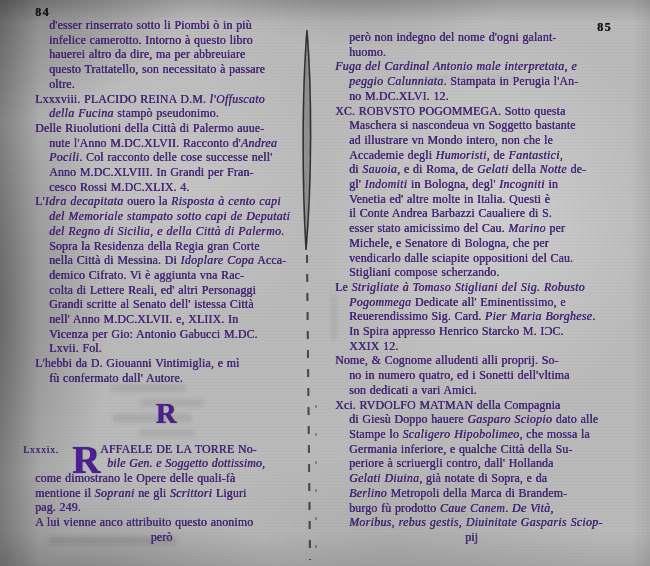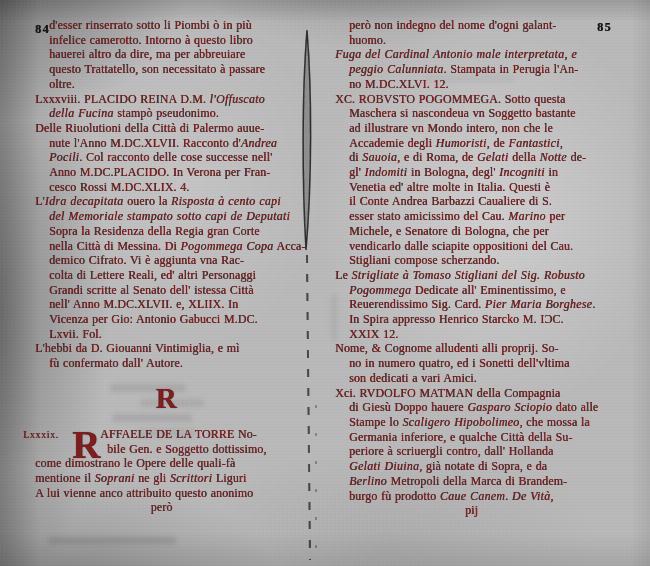--- a/index.html
+++ b/index.html
@@ -24,47 +24,47 @@
       radial-gradient(ellipse 230px 280px at 28% 32%, rgba(255,255,255,.16), transparent 62%),
       radial-gradient(ellipse 300px 140px at 60% 96%, rgba(0,0,0,.07), transparent 70%);
   }
   #stage .grain-overlay{
     position:absolute;inset:0;pointer-events:none;opacity:.6;
     background-image:
       repeating-linear-gradient(0deg, rgba(0,0,0,.025) 0 1px, transparent 1px 3px),
       repeating-linear-gradient(90deg, rgba(255,255,255,.03) 0 1px, transparent 1px 4px);
   }
   
-  .page{position:absolute;top:18px;color:#7f1d1d;filter:blur(.2px);}
+  .page{position:absolute;top:18px;color:#4c1d95;filter:blur(.2px);}
   #leftPage{left:35px;width:263px;}
-  #rightPage{left:335px;width:283px;}
+  #rightPage{left:335px;width:283px;margin-top:12px;}
   .line{
     line-height:14.7px;font-size:11.9px;white-space:nowrap;
     letter-spacing:.15px;word-spacing:.5px;
     text-shadow:.4px 0 .55px rgba(15,15,15,.8);
   }
   .line i{letter-spacing:.3px;}
   .i-body{padding-left:14px;}
   .i-out{padding-left:0;}
   .i-cw{text-align:center;padding-right:10px;}
   .i-dc1{padding-left:65px;}
-  .i-dc2{padding-left:72px;}
+  .i-dc2{padding-left:72px;font-style:italic;}
   .heading-r{
     height:56px;display:flex;align-items:center;justify-content:center;
     font-size:29px;font-weight:bold;letter-spacing:1px;
     text-shadow:.5px 0 .7px rgba(15,15,15,.85);
   }
   .dc-block{position:relative;}
   .dc-label{position:absolute;left:-12px;top:2px;font-size:10px;letter-spacing:.6px;
     text-shadow:.4px 0 .55px rgba(15,15,15,.8);}
   .dc-cap{position:absolute;left:37px;top:1px;font-size:39px;line-height:33px;font-weight:bold;
     text-shadow:.5px 0 .8px rgba(15,15,15,.85);}
   .pagenum{position:absolute;font-size:12px;font-weight:bold;letter-spacing:1.5px;color:#151515;
     text-shadow:.4px 0 .6px rgba(15,15,15,.8);filter:blur(.2px);}
-  #pnL{left:35px;top:22px;}
+  #pnL{left:35px;top:5px;}
   #pnR{left:597px;top:20px;}
   
   .ghost{position:absolute;border-radius:4px;pointer-events:none;}
   .g1{left:110px;top:384px;width:76px;height:8px;background:rgba(30,30,30,.10);filter:blur(2px);}
   .g2{left:140px;top:399px;width:64px;height:8px;background:rgba(30,30,30,.09);filter:blur(2px);}
   .g3{left:112px;top:414px;width:80px;height:8px;background:rgba(30,30,30,.10);filter:blur(2px);}
   .g4{left:138px;top:429px;width:58px;height:8px;background:rgba(30,30,30,.08);filter:blur(2px);}
   .g5{left:48px;top:537px;width:128px;height:7px;background:rgba(20,20,20,.13);filter:blur(2.5px);}
   .g6{left:331px;top:295px;width:6px;height:46px;background:rgba(0,0,0,.06);filter:blur(2px);}
   .g7{left:425px;top:75px;width:90px;height:7px;background:rgba(30,30,30,.05);filter:blur(2.5px);}
@@ -112,47 +112,49 @@
         <div class="line i-body">oltre.</div>
       </div>
       <div>
         <div class="line i-out">Lxxxviii. PLACIDO REINA D.M. <i>l'Offuscato</i></div>
         <div class="line i-body"><i>della Fucina</i> stampò pseudonimo.</div>
       </div>
       <div>
         <div class="line i-out">Delle Riuolutioni della Città di Palermo auue-</div>
         <div class="line i-body">nute l'Anno M.DC.XLVII. Racconto d'<i>Andrea</i></div>
         <div class="line i-body"><i>Pocili</i>. Col racconto delle cose successe nell'</div>
-        <div class="line i-body">Anno M.DC.PLACIDO. In Verona per Fran-</div>
+        <div class="line i-body">Anno M.DC.XLVIII. In Grandi per Fran-</div>
         <div class="line i-body">cesco Rossi M.DC.XLIX. 4.</div>
       </div>
       <div>
         <div class="line i-out">L'<i>Idra decapitata</i> ouero la <i>Risposta à cento capi</i></div>
         <div class="line i-body"><i>del Memoriale stampato sotto capi de Deputati</i></div>
+        <div class="line i-body"><i>del Regno di Sicilia, e della Città di Palermo.</i></div>
         <div class="line i-body">Sopra la Residenza della Regia gran Corte</div>
-        <div class="line i-body">nella Città di Messina. Di <i>Pogommega Copa</i> Acca-</div>
+        <div class="line i-body">nella Città di Messina. Di <i>Idoplare Copa</i> Acca-</div>
         <div class="line i-body">demico Cifrato. Vi è aggiunta vna Rac-</div>
         <div class="line i-body">colta di Lettere Reali, ed' altri Personaggi</div>
         <div class="line i-body">Grandi scritte al Senato dell' istessa Città</div>
         <div class="line i-body">nell' Anno M.DC.XLVII. e, XLIIX. In</div>
         <div class="line i-body">Vicenza per Gio: Antonio Gabucci M.DC.</div>
         <div class="line i-body">Lxvii. Fol.</div>
       </div>
       <div>
         <div class="line i-out">L'hebbi da D. Giouanni Vintimiglia, e mì</div>
         <div class="line i-body">fù confermato dall' Autore.</div>
       </div>
       <div class="heading-r">R</div>
       <div class="dc-block">
         <span class="dc-label">Lxxxix.</span>
         <span class="dc-cap">R</span>
         <div class="line i-dc1">AFFAELE DE LA TORRE No-</div>
         <div class="line i-dc2">bile Gen. e Soggetto dottissimo,</div>
         <div class="line i-out">come dimostrano le Opere delle quali-fà</div>
         <div class="line i-out">mentione il <i>Soprani</i> ne gli <i>Scrittori</i> Liguri</div>
+        <div class="line i-out">pag. 249.</div>
       </div>
       <div>
         <div class="line i-out">A lui vienne anco attribuito questo anonimo</div>
         <div class="line i-cw">però</div>
       </div>
     </div>
   <div class="page" id="rightPage">
       <div>
         <div class="line i-body">però non indegno del nome d'ogni galant-</div>
         <div class="line i-body">huomo.</div>
@@ -190,18 +192,19 @@
       </div>
       <div>
         <div class="line i-out">Xci. RVDOLFO MATMAN della Compagnia</div>
         <div class="line i-body">di Giesù Doppo hauere <i>Gasparo Sciopio</i> dato alle</div>
         <div class="line i-body">Stampe lo <i>Scaligero Hipobolimeo</i>, che mossa la</div>
         <div class="line i-body">Germania inferiore, e qualche Città della Su-</div>
         <div class="line i-body">periore à scriuergli contro, dall' Hollanda</div>
         <div class="line i-body"><i>Gelati Diuina</i>, già notate di Sopra, e da</div>
         <div class="line i-body"><i>Berlino</i> Metropoli della Marca di Brandem-</div>
         <div class="line i-body">burgo fù prodotto <i>Caue Canem</i>. <i>De Vità,</i></div>
+        <div class="line i-body"><i>Moribus, rebus gestis, Diuinitate Gasparis Sciop-</i></div>
         <div class="line i-cw">pij</div>
       </div>
     </div>
 
   <div class="grain-overlay"></div>
 </div>
 
 </body></html>

